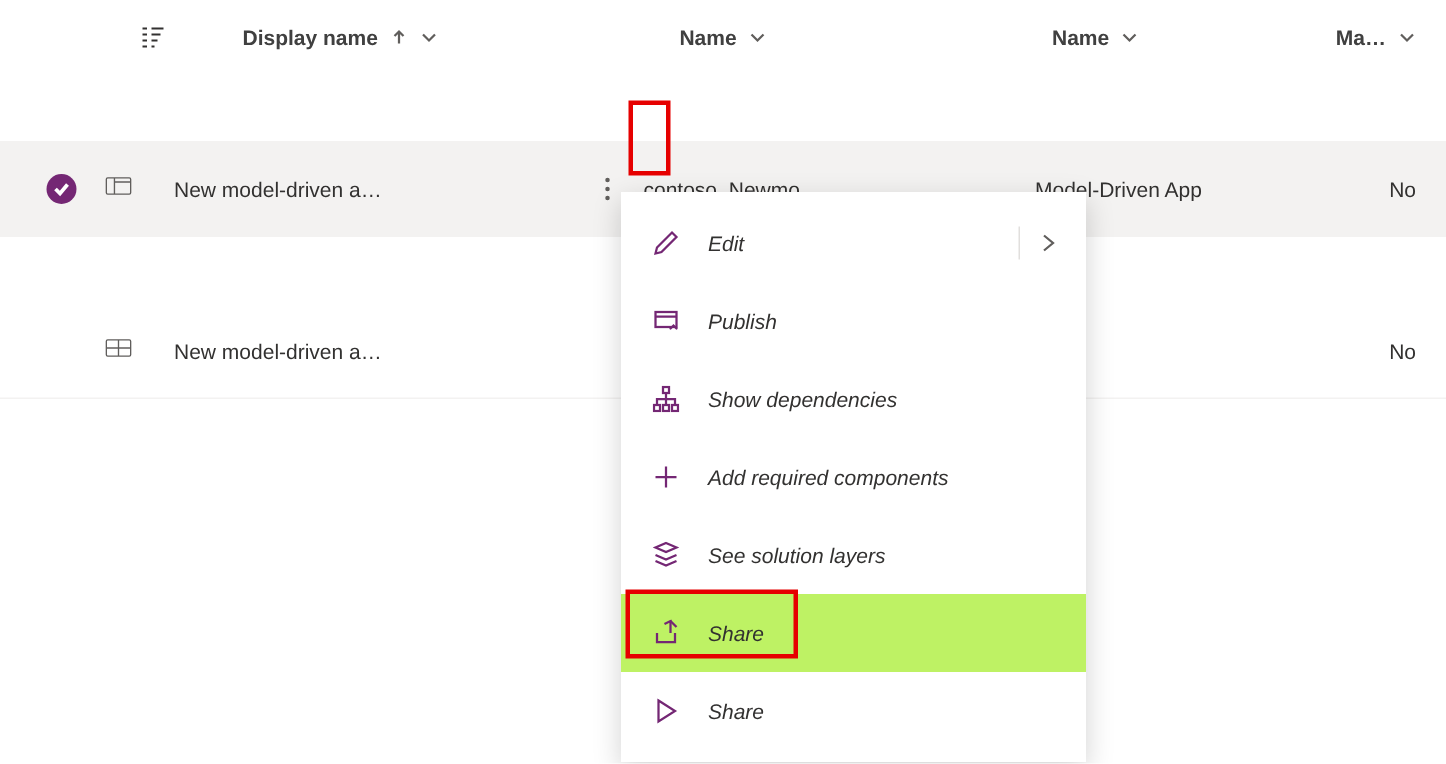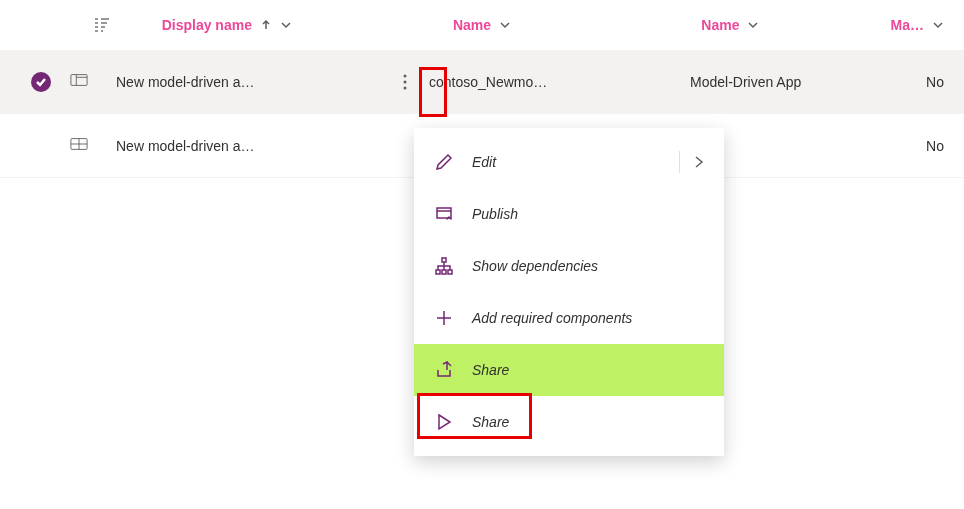--- a/index.html
+++ b/index.html
@@ -20,32 +20,33 @@
     align-items: center;
     height: 50px;
     padding: 0 12px;
   }
   .data-row {
     display: flex;
     align-items: center;
     height: 64px;
     padding: 0 12px;
     border-bottom: 1px solid #f3f2f1;
+    margin-top: 44px;
   }
   .data-row.selected { background: #f3f2f1; }
   .col-check  { width: 58px; display:flex; align-items:center; justify-content:center; }
   .col-icon   { width: 46px; display:flex; align-items:center; justify-content:flex-start; }
   .col-disp   { width: 313px; display:flex; align-items:center; padding-right:8px;}
   .col-name   { width: 261px; display:flex; align-items:center; padding-right:8px;}
   .col-type   { width: 176px; display:flex; align-items:center; padding-right:8px;}
   .col-man    { width: 86px;  display:flex; align-items:center; padding-right:8px;justify-content:flex-end;}
 
   .col-header {
     font-weight: 600;
-    color: #ec4899;
+    color: #404040;
     display: flex;
     align-items: center;
     gap: 8px;
     cursor: pointer;
     margin-left: 32px;
   }
   .chev { color:#605e5c; font-size:10px; display:inline-flex; }
   .chev svg { width:12px; height:12px; stroke:#605e5c; stroke-width:1.5; fill:none; }
 
   .sel-mark {
@@ -255,20 +256,30 @@
     <span>Show dependencies</span>
   </div>
   <div class="ctx-item">
     <span class="mi-icon">
       <svg width="18" height="18" viewBox="0 0 18 18">
           <path d="M9 2v14M2 9h14"></path>
         </svg>
     </span>
     <span>Add required components</span>
   </div>
+  <div class="ctx-item">
+    <span class="mi-icon">
+      <svg width="18" height="18" viewBox="0 0 18 18">
+          <path d="M9 1l7 3-7 3-7-3 7-3z"></path>
+          <path d="M2 9l7 3 7-3"></path>
+          <path d="M2 13l7 3 7-3"></path>
+        </svg>
+    </span>
+    <span>See solution layers</span>
+  </div>
   <div class="ctx-item hover">
     <span class="mi-icon">
       <svg width="18" height="18" viewBox="0 0 18 18">
           <path d="M3 9v6h12V9"></path>
           <path d="M8 3l4-2v8"></path>
           <path d="M12 1l4 4"></path>
         </svg>
     </span>
     <span>Share</span>
   </div>

